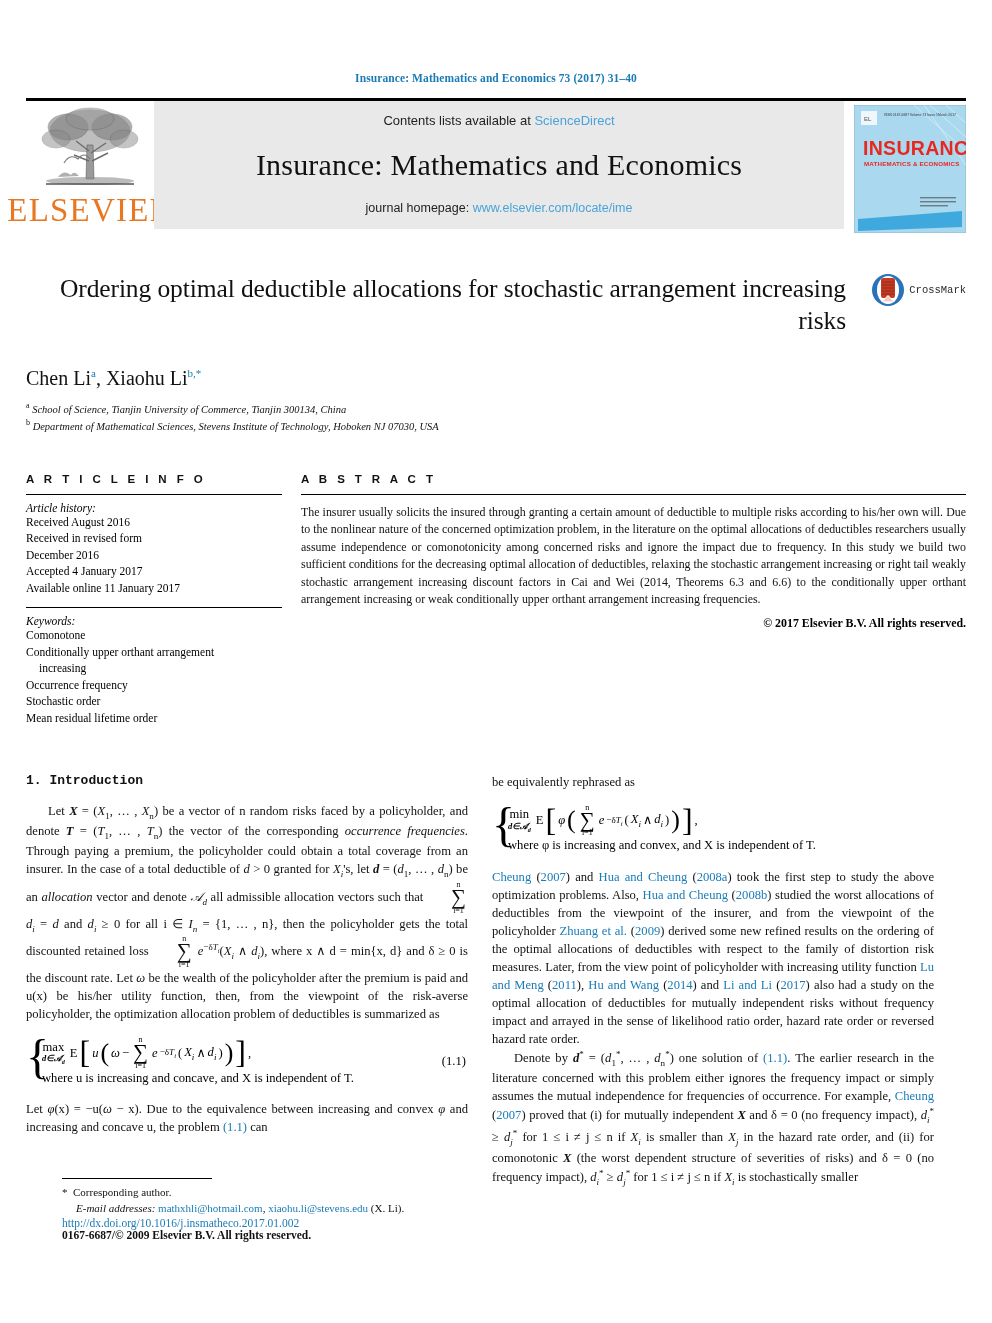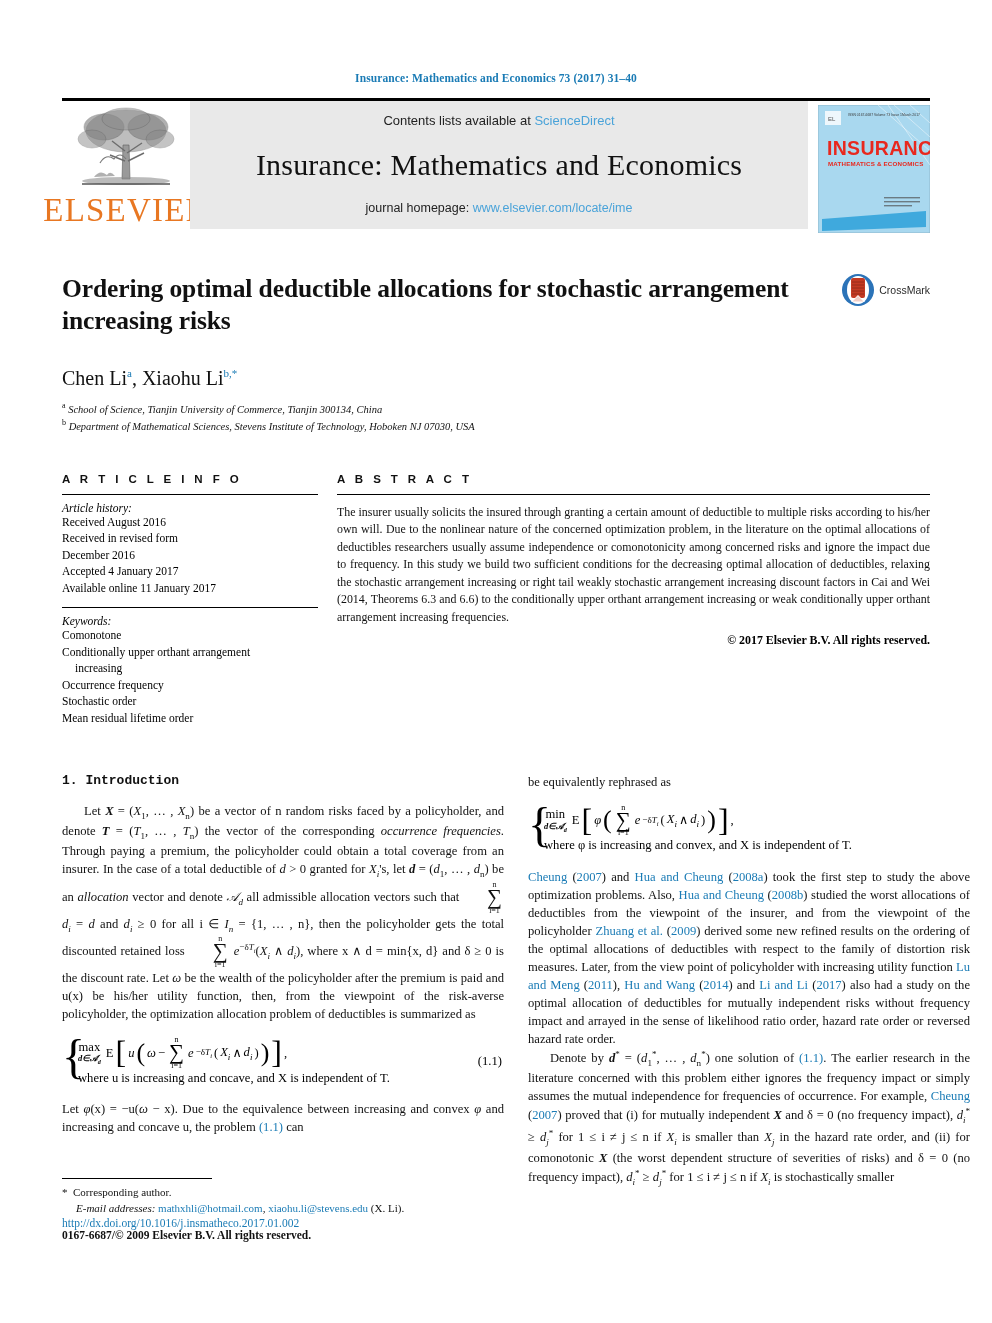--- a/index.html
+++ b/index.html
@@ -13,21 +13,21 @@
     font-family: "Liberation Serif", serif;
     color: #000000;
     position: relative;
     overflow: hidden;
   }
   .page {
     position: relative;
     width: 992px;
     height: 1323px;
     box-sizing: border-box;
-    padding: 0 62px;
+    padding: 0 26px;
   }
 
   
   .running-head {
     text-align: center;
     color: #1a7bb5;
     font-family: "Liberation Serif", serif;
     font-size: 11.5px;
     font-weight: bold;
     letter-spacing: .1px;
@@ -100,36 +100,37 @@
   
   .title-block {
     margin-top: 44px;
     position: relative;
     min-height: 74px;
   }
   .paper-title {
     font-family: "Liberation Serif", serif;
     font-size: 25.5px;
     line-height: 1.26;
-    font-weight: bold;
+    font-weight: normal;
     color: #111;
     margin: 0;
     padding-right: 120px;
     letter-spacing: -.1px;
+    text-align: right;
   }
   .crossmark {
     position: absolute;
     right: 0;
     top: 0;
     display: flex;
     align-items: center;
     gap: 4px;
   }
   .crossmark-label {
-    font-family: Liberation Sans, sans-serif;
+    font-family: Liberation Mono, monospace;
     font-size: 10.5px;
     color: #2b2b2b;
   }
 
   .authors {
     margin-top: 20px;
     font-family: "Liberation Serif", serif;
     font-size: 20px;
     color: #111;
   }

